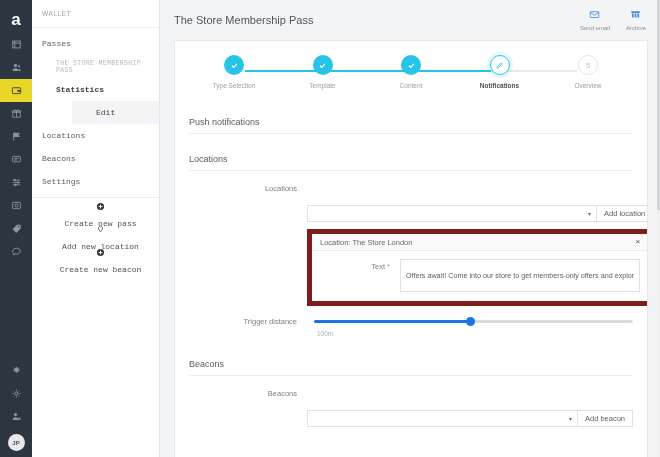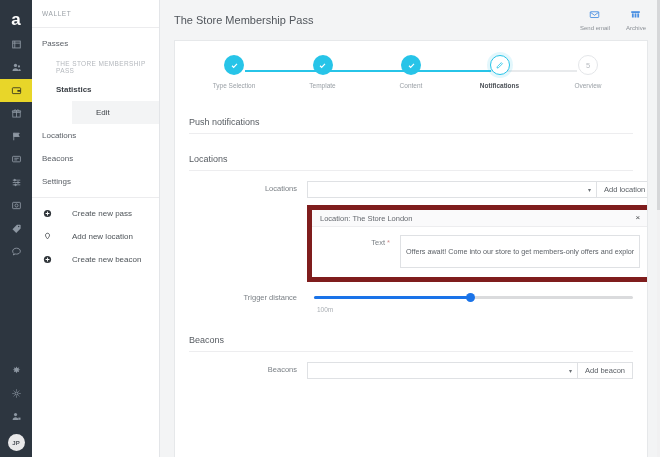--- a/index.html
+++ b/index.html
@@ -44,33 +44,33 @@
     background: #ffffff;
     border-right: 1px solid #e3e5e8;
     font-size: 8px;
   }
   .nav-header {
     height: 28px; display: flex; align-items: center;
     padding-left: 10px;
     color: #9aa0a6; font-size: 6.5px; letter-spacing: .6px;
     border-bottom: 1px solid #ececee;
   }
-  .nav-list { padding-top: 4px; }
+  .nav-list { padding-top: 4px; font-family: Liberation Mono, monospace; }
   .nav-row {
     height: 23px; display: flex; align-items: center;
     padding-left: 10px; color: #5b6067; font-size: 8px;
   }
   .nav-row.sub { padding-left: 24px; }
   .nav-row.crumb { color: #b4b8bd; font-size: 6.5px; letter-spacing: .35px; }
   .nav-row.selected { background: #f3f4f5; color: #3a3f45; margin-left: 40px; }
   .nav-row.bold { font-weight: bold; color: #3a3f45; }
   .nav-div { height: 1px; background: #ececee; margin: 4px 0 4px 0; }
   .nav-action {
-    height: 23px; display: flex; align-items: center; gap: 20px;
-    padding-left: 10px; color: #4d5358; font-size: 8px;
+    height: 23px; display: flex; align-items: center; gap: 8px;
+    padding-left: 10px; color: #4d5358; font-size: 8px; flex-direction: column;
   }
   .nav-action .ico { width: 10px; display: flex; align-items: center; justify-content: center; color: #30353a; }
 
   
   .main { flex: 1 1 auto; height: 457px; background: #f3f4f5; position: relative; }
   .topbar {
     height: 40px; display: flex; align-items: center; justify-content: space-between;
     padding: 0 14px 0 14px;
   }
   .page-title { font-size: 11px; color: #51565c; }
@@ -119,21 +119,21 @@
   }
   .field-body { flex: 1 1 auto; }
 
   .checkbox {
     width: 9px; height: 9px; border: 1px solid #9aa7c0; background: #fff;
     display: flex; align-items: center; justify-content: center;
     color: #6c7a93; font-size: 7px; line-height: 1; margin-top: 1px;
   }
   .help { font-size: 6.2px; color: #a9aeb3; margin-top: 5px; }
 
-  .select-wrap { display: flex; align-items: flex-start; }
+  .select-wrap { display: flex; align-items: flex-start; margin-top: 24px; }
   .fake-select {
     flex: 1 1 auto; height: 17px; border: 1px solid #dfe1e4; background: #fff;
     display: flex; align-items: center; justify-content: flex-end; padding-right: 5px;
     font-size: 7.5px; color: #70757a;
   }
   .caret { font-size: 6px; color: #6b7075; }
   .btn-attached {
     height: 17px; border: 1px solid #dfe1e4; border-left: none; background: #fff;
     display: flex; align-items: center; padding: 0 7px;
     font-size: 7.5px; color: #5a5f65; white-space: nowrap;

